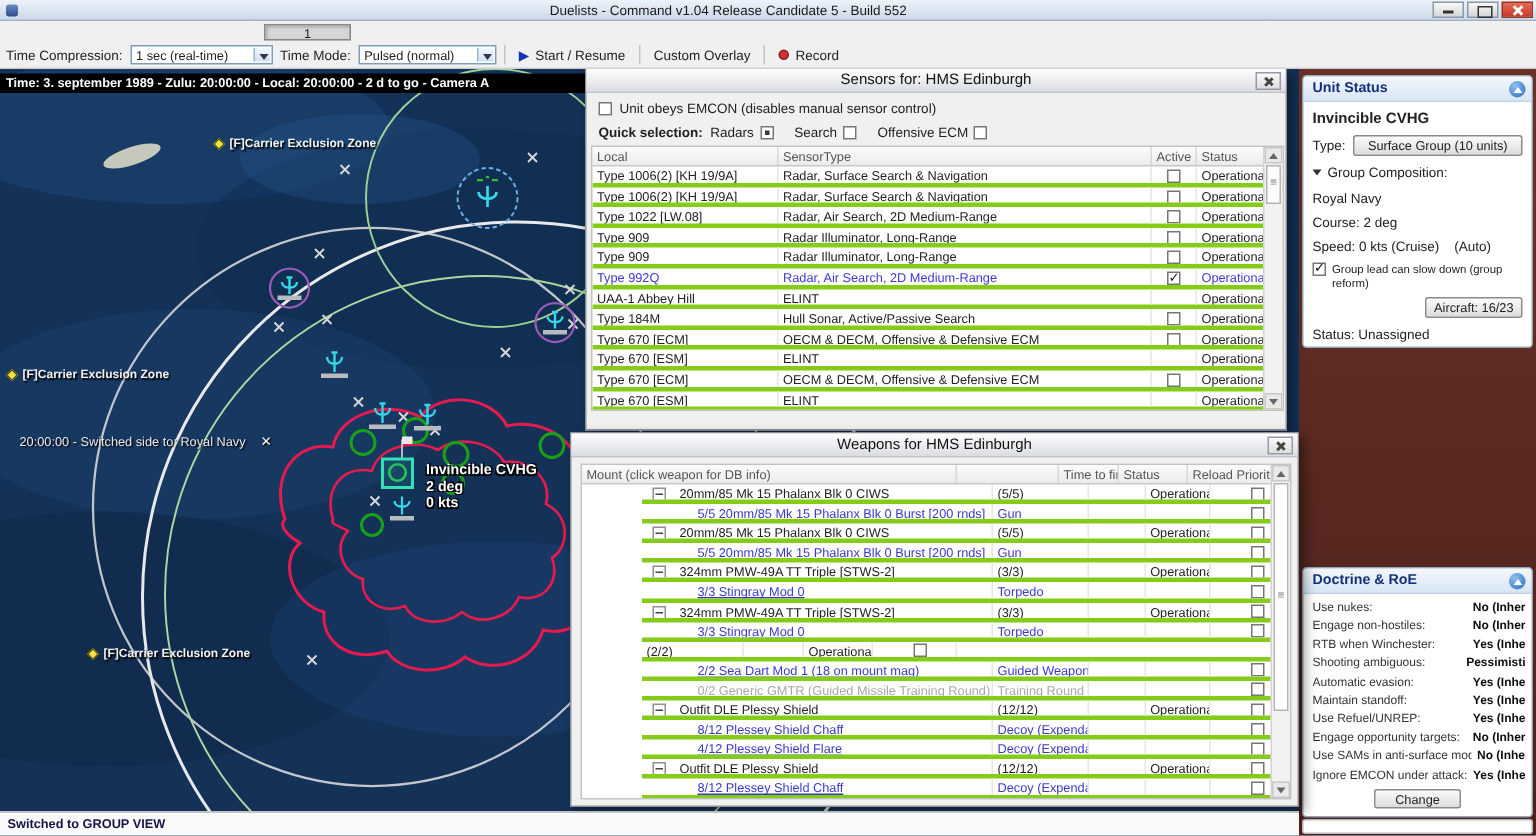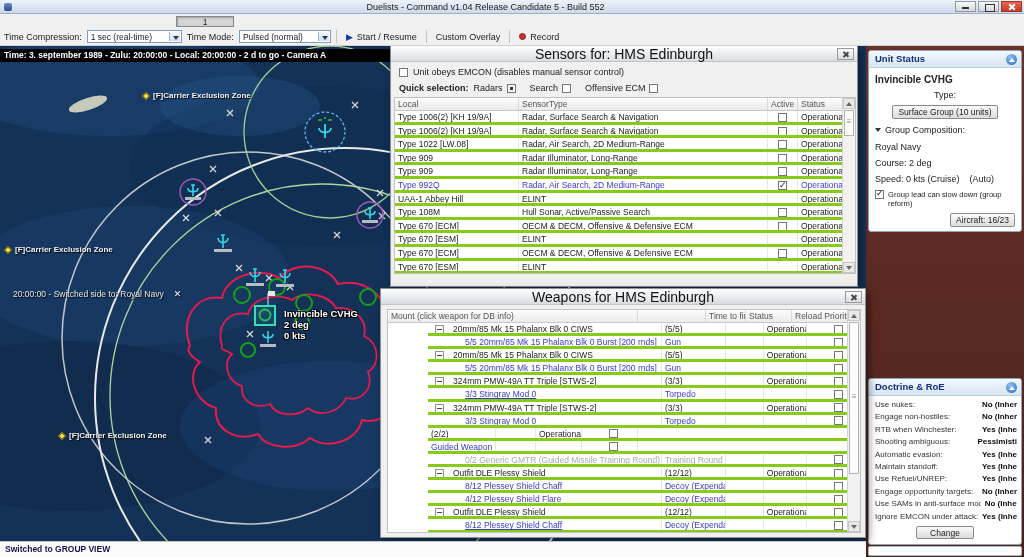--- a/index.html
+++ b/index.html
@@ -49,21 +49,21 @@
   .zone-diamond { width:6px; height:6px; background:#f2df4e; border:1px solid #55500a; transform:rotate(45deg); flex:0 0 auto; }
   #side-msg { position:absolute; left:13px; top:243px; font-size:8.5px; color:#e8e8e8; text-shadow:1px 1px 1px #000; display:flex; gap:10px; align-items:center; }
   #side-msg .msg-close { font-size:9px; color:#fff; }
   #unit-label { position:absolute; left:284px; top:262px; color:#fff; font-size:9.5px; font-weight:bold;
     text-shadow:1px 1px 0 #000, -1px 1px 0 #000, 1px -1px 0 #000; line-height:11px; }
 
   
   .dialog { position:absolute; background:#f0f0f0; border:1px solid #8a9097; box-shadow:3px 3px 8px rgba(0,0,0,.45); z-index:5; }
   #sensors-dialog { left:390px; top:45px; width:468px; height:242px; }
   #weapons-dialog { left:380px; top:288px; width:486px; height:250px; }
-  .dlg-title { height:16px; line-height:16px; text-align:center; font-size:14px; color:#111;
+  .dlg-title { height:16px; line-height:16px; text-align:center; font-size:10px; color:#111;
     background:linear-gradient(#fefefe,#d9dde2); border-bottom:1px solid #c0c4c8; position:relative; }
   .dlg-close { position:absolute; top:2px; right:3px; width:17px; height:12px; border:1px solid #99a;
     background:linear-gradient(#fafafa,#ddd); }
   .dlg-close::before, .dlg-close::after { content:""; position:absolute; left:7px; top:2px; width:1.5px; height:7px; background:#444; }
   .dlg-close::before { transform:rotate(45deg); } .dlg-close::after { transform:rotate(-45deg); }
 
   .ctl-row { display:flex; align-items:center; gap:5px; font-size:9px; margin:4px 0 0 8px; height:12px; }
   .cb { width:9px; height:9px; border:1px solid #767676; background:#fff; display:inline-block; position:relative; flex:0 0 auto; }
   .filter { display:flex; align-items:center; gap:4px; margin-right:14px; }
   .filter.checked .cb::after { content:""; position:absolute; left:2px; top:2px; right:2px; bottom:2px; background:#3a3a3a; }
@@ -110,21 +110,21 @@
   #panel-doc { top:332px; height:167px; }
   #sidebar-bottom-box { position:absolute; left:2px; top:500px; width:154px; height:10px; background:#fff; border:1px solid #b8b8b8; border-radius:2px; }
   .p-head { height:17px; background:linear-gradient(#f3f8fd,#d7e5f4); border-bottom:1px solid #bcd0e4;
     color:#15307a; font-weight:bold; font-size:9.5px; line-height:16px; padding:0 6px; position:relative; }
   .p-collapse { position:absolute; right:4px; top:3px; width:11px; height:11px; border-radius:50%;
     background:radial-gradient(circle at 35% 30%, #8ec0ee, #2a6cc0); }
   .p-collapse::after { content:""; position:absolute; left:2.5px; top:4px; border-left:3px solid transparent; border-right:3px solid transparent; border-bottom:4px solid #fff; }
 
   .us-body { padding:4px 6px; font-size:9px; color:#222; }
   .us-name { font-size:10px; font-weight:bold; margin:2px 0 5px; }
-  .us-type { display:flex; align-items:center; gap:5px; margin-bottom:6px;flex-direction:column; }
+  .us-type { display:flex; align-items:center; gap:5px; margin-bottom:6px; }
   .btn { border:1px solid #8a8a8a; background:linear-gradient(#fbfbfb,#dcdcdc); font-size:8.5px;
     padding:1px 5px; text-align:center; border-radius:2px; color:#222; display:inline-block; }
   .us-type .btn { flex:1; }
   .us-gc { margin:1px 0 7px; display:flex; align-items:center; gap:4px; }
   .dd-arrow { width:0; height:0; border-left:3.5px solid transparent; border-right:3.5px solid transparent; border-top:4.5px solid #333; display:inline-block; }
   .us-line { margin:0 0 6px; white-space:pre; }
   .us-reform { display:flex; gap:4px; align-items:flex-start; font-size:7.6px; margin:2px 0 5px; }
   .us-reform .cb::after { content:"✓"; position:absolute; left:0; top:-3px; font-size:9px; color:#111; }
   .us-aircraft { text-align:right; margin:0 0 6px; }
   .us-status { margin:2px 0 6px; }
@@ -387,21 +387,21 @@
         <span class="cs3"><span class="cb"></span></span>
         <span class="cs4">Operational</span>
       </div>
         <div class="trow s-row nobox">
         <span class="cs1">UAA-1 Abbey Hill</span>
         <span class="cs2">ELINT</span>
         <span class="cs3"></span>
         <span class="cs4">Operational</span>
       </div>
         <div class="trow s-row unchecked">
-        <span class="cs1">Type 108M</span>
+        <span class="cs1">Type 184M</span>
         <span class="cs2">Hull Sonar, Active/Passive Search</span>
         <span class="cs3"><span class="cb"></span></span>
         <span class="cs4">Operational</span>
       </div>
         <div class="trow s-row unchecked">
         <span class="cs1">Type 670 [ECM]</span>
         <span class="cs2">OECM &amp; DECM, Offensive &amp; Defensive ECM</span>
         <span class="cs3"><span class="cb"></span></span>
         <span class="cs4">Operational</span>
       </div>
@@ -519,20 +519,23 @@
         <span class="cw4"></span>
         <span class="cw5"><span class="cb"></span></span>
       </div>
         <div class="trow w-row mount">
         <span class="cw2">(2/2)</span>
         <span class="cw3"></span>
         <span class="cw4">Operational</span>
         <span class="cw5"><span class="cb"></span></span>
       </div>
         <div class="trow w-row sub">
+        <span class="cw1">
+          <span class="exp"></span><span class="wname">2/2  Sea Dart Mod 1 (18 on mount mag)</span>
+        </span>
         <span class="cw2">Guided Weapon</span>
         <span class="cw3"></span>
         <span class="cw4"></span>
         <span class="cw5"><span class="cb"></span></span>
       </div>
         <div class="trow w-row subdim">
         <span class="cw1">
           <span class="exp"></span><span class="wname">0/2  Generic GMTR (Guided Missile Training Round) (2 on mount m...</span>
         </span>
         <span class="cw2">Training Round</span>

